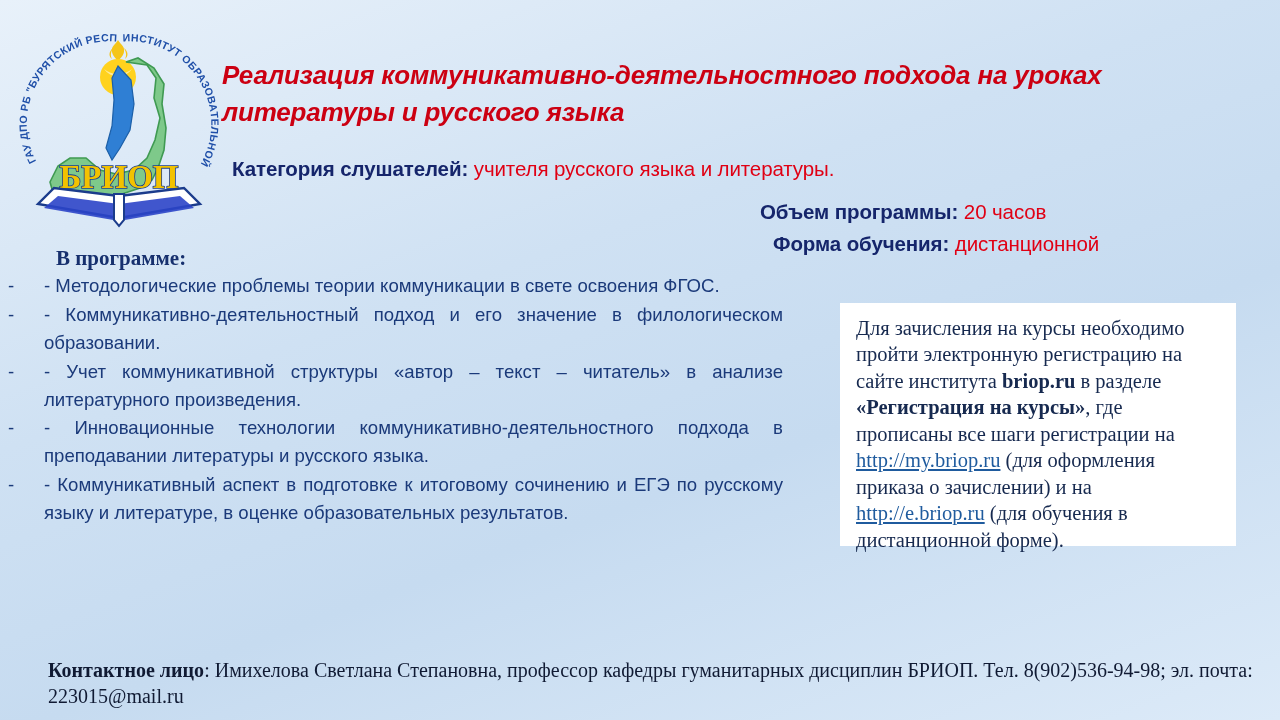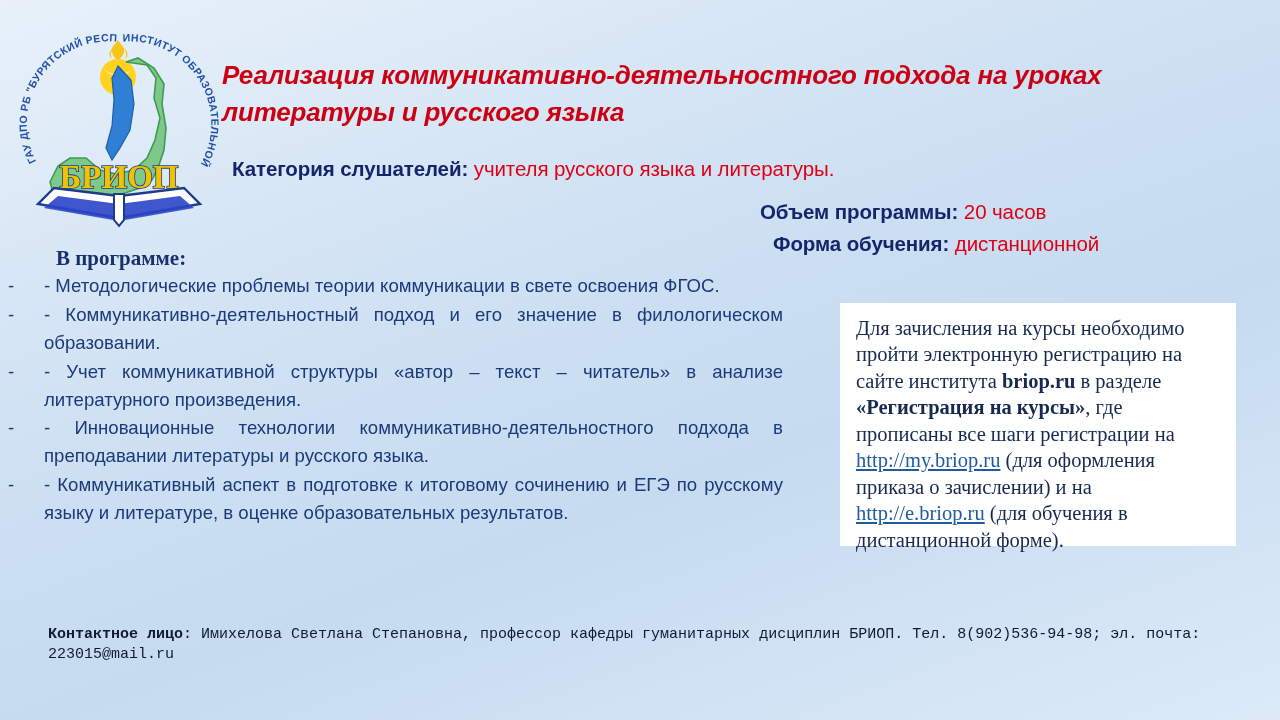--- a/index.html
+++ b/index.html
@@ -148,24 +148,24 @@
     color: #a8303c;
     text-align: justify;
     text-justify: inter-word;
     text-align-last: left;
   }
 
   
   #contact-block {
     position: absolute;
     left: 48px;
-    top: 625px;
+    top: 657px;
     width: 1225px;
-    font-family: Liberation Mono, monospace;
-    font-size: 15px;
+    font-family: Liberation Serif, serif;
+    font-size: 20px;
     line-height: 1.32;
     color: #101a33;
   }
   #contact-block b { font-weight: bold; }
 </style>
 </head>
 <body>
 
 <div id="poster">
 

